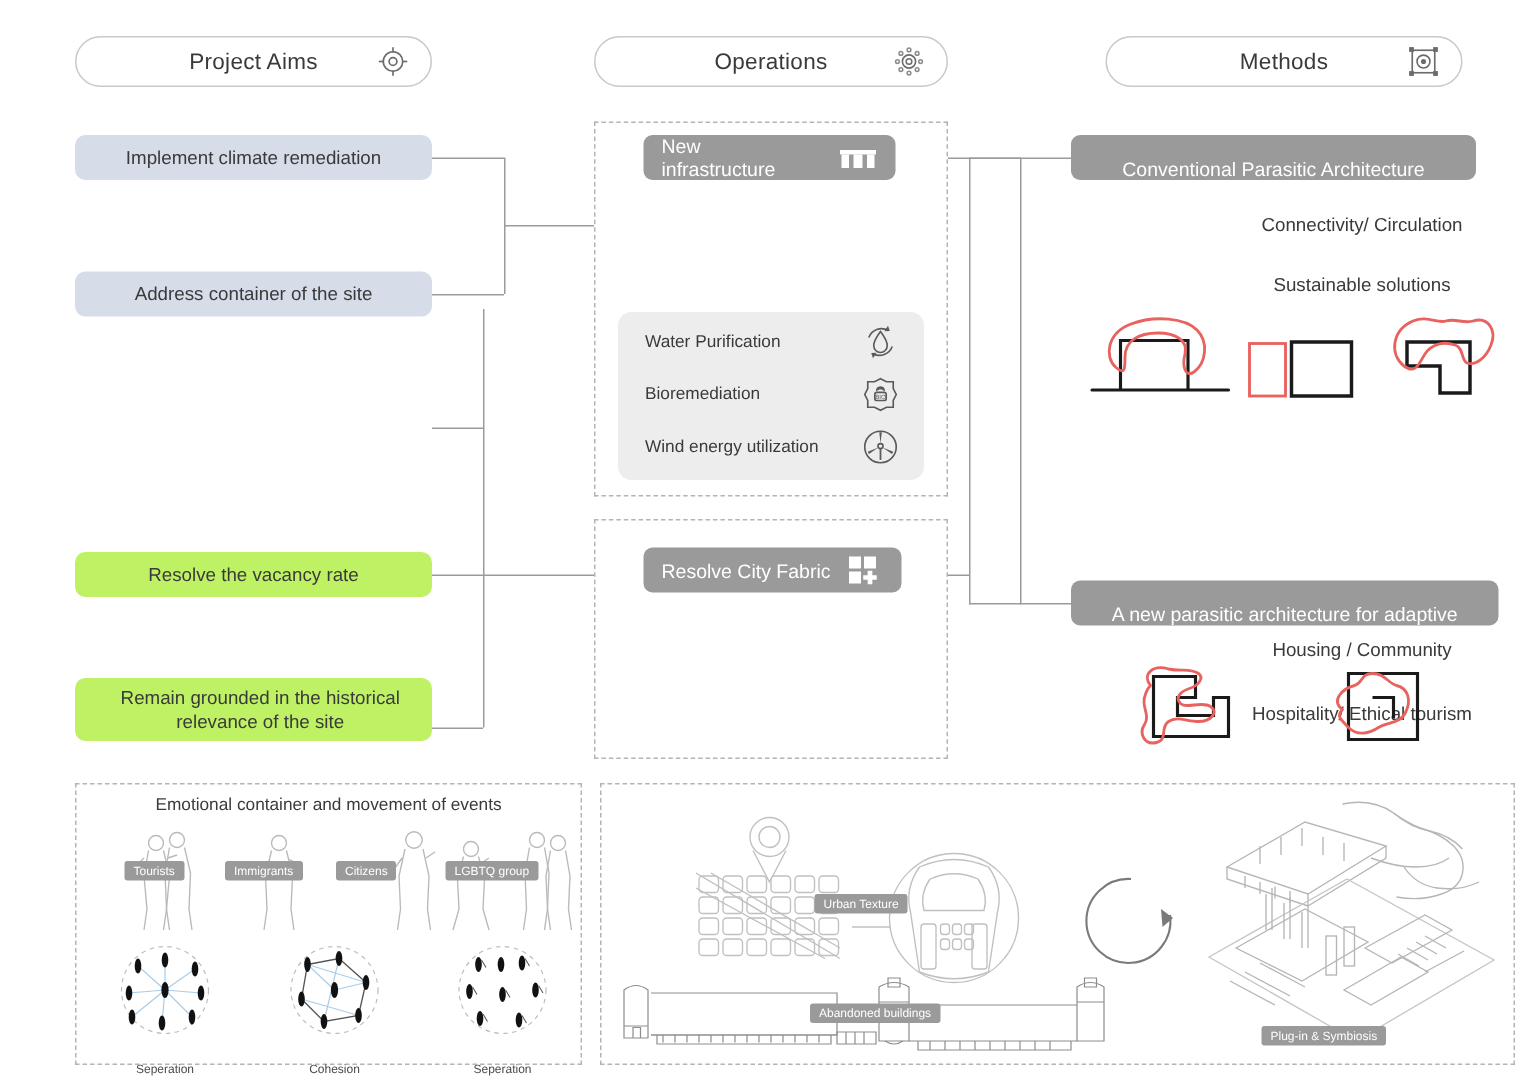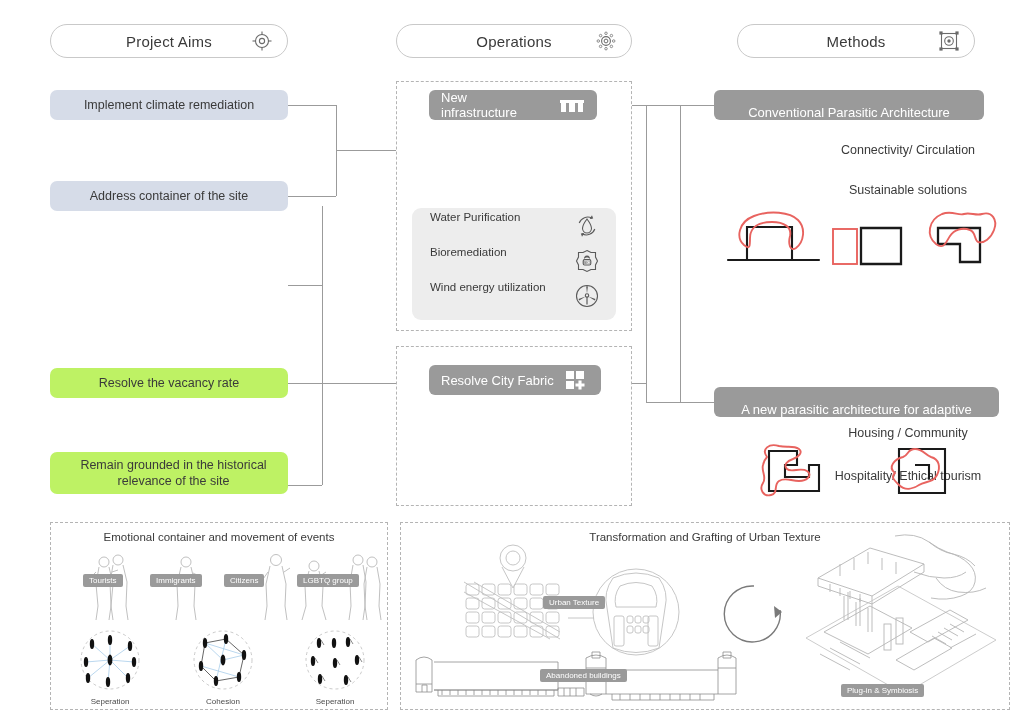--- a/index.html
+++ b/index.html
@@ -83,21 +83,21 @@
   .soft-box {
     position: absolute;
     background: #ededed;
     border-radius: 9px;
   }
   .soft-row {
     position: absolute;
     left: 18px; right: 14px;
     height: 34px;
     display: flex;
-    align-items: flex-start;
+    align-items: center;
     justify-content: space-between;
   }
   .soft-row .srlabel { font-size: 11.5px; color: #3a3a3a; }
   .soft-row .sricon { width: 30px; height: 30px; display:flex; align-items:center; justify-content:center; }
 
   
   .method-pill {
     position: absolute;
     height: 30px;
     border-radius: 6px;
@@ -136,20 +136,21 @@
     padding: 2px 6px;
     border-radius: 2px;
     white-space: nowrap;
   }
   .dotlabel {
     position: absolute;
     width: 110px;
     text-align: center;
     font-size: 8px;
     color: #4a4a4a;
+    margin-top: 11px;
   }
   svg { display: block; overflow: visible; }
 </style>
 </head>
 <body>
 
 <div id="stage">
 
   <div class="col-header" style="left:50px; top:24px; width:238px;">
     <span class="ttl">Project Aims</span>
@@ -459,21 +460,20 @@
       </g>
     </svg>
   </div>
 
   <div class="dotlabel" style="left:55px; top:697px;">Seperation</div>
   <div class="dotlabel" style="left:168px; top:697px;">Cohesion</div>
   <div class="dotlabel" style="left:280px; top:697px;">Seperation</div>
 
   <div class="bottom-panel" style="left:400px; top:522px; width:610px; height:188px;"></div>
 
-  <div class="bp-title" style="left:400px; top:531px; width:610px;">Transformation and Grafting of Urban Texture</div>
 
   <div style="position:absolute; left:408px; top:540px; width:290px; height:110px;">
     <svg width="290" height="110" viewBox="0 0 290 110">
       <g fill="none" stroke="#c0c0c0" stroke-width="0.9">
 
         <circle cx="105" cy="18" r="13"></circle>
         <circle cx="105" cy="18" r="7"></circle>
         <path d="M94 27 L105 48 L116 27"></path>
 
         <g>

